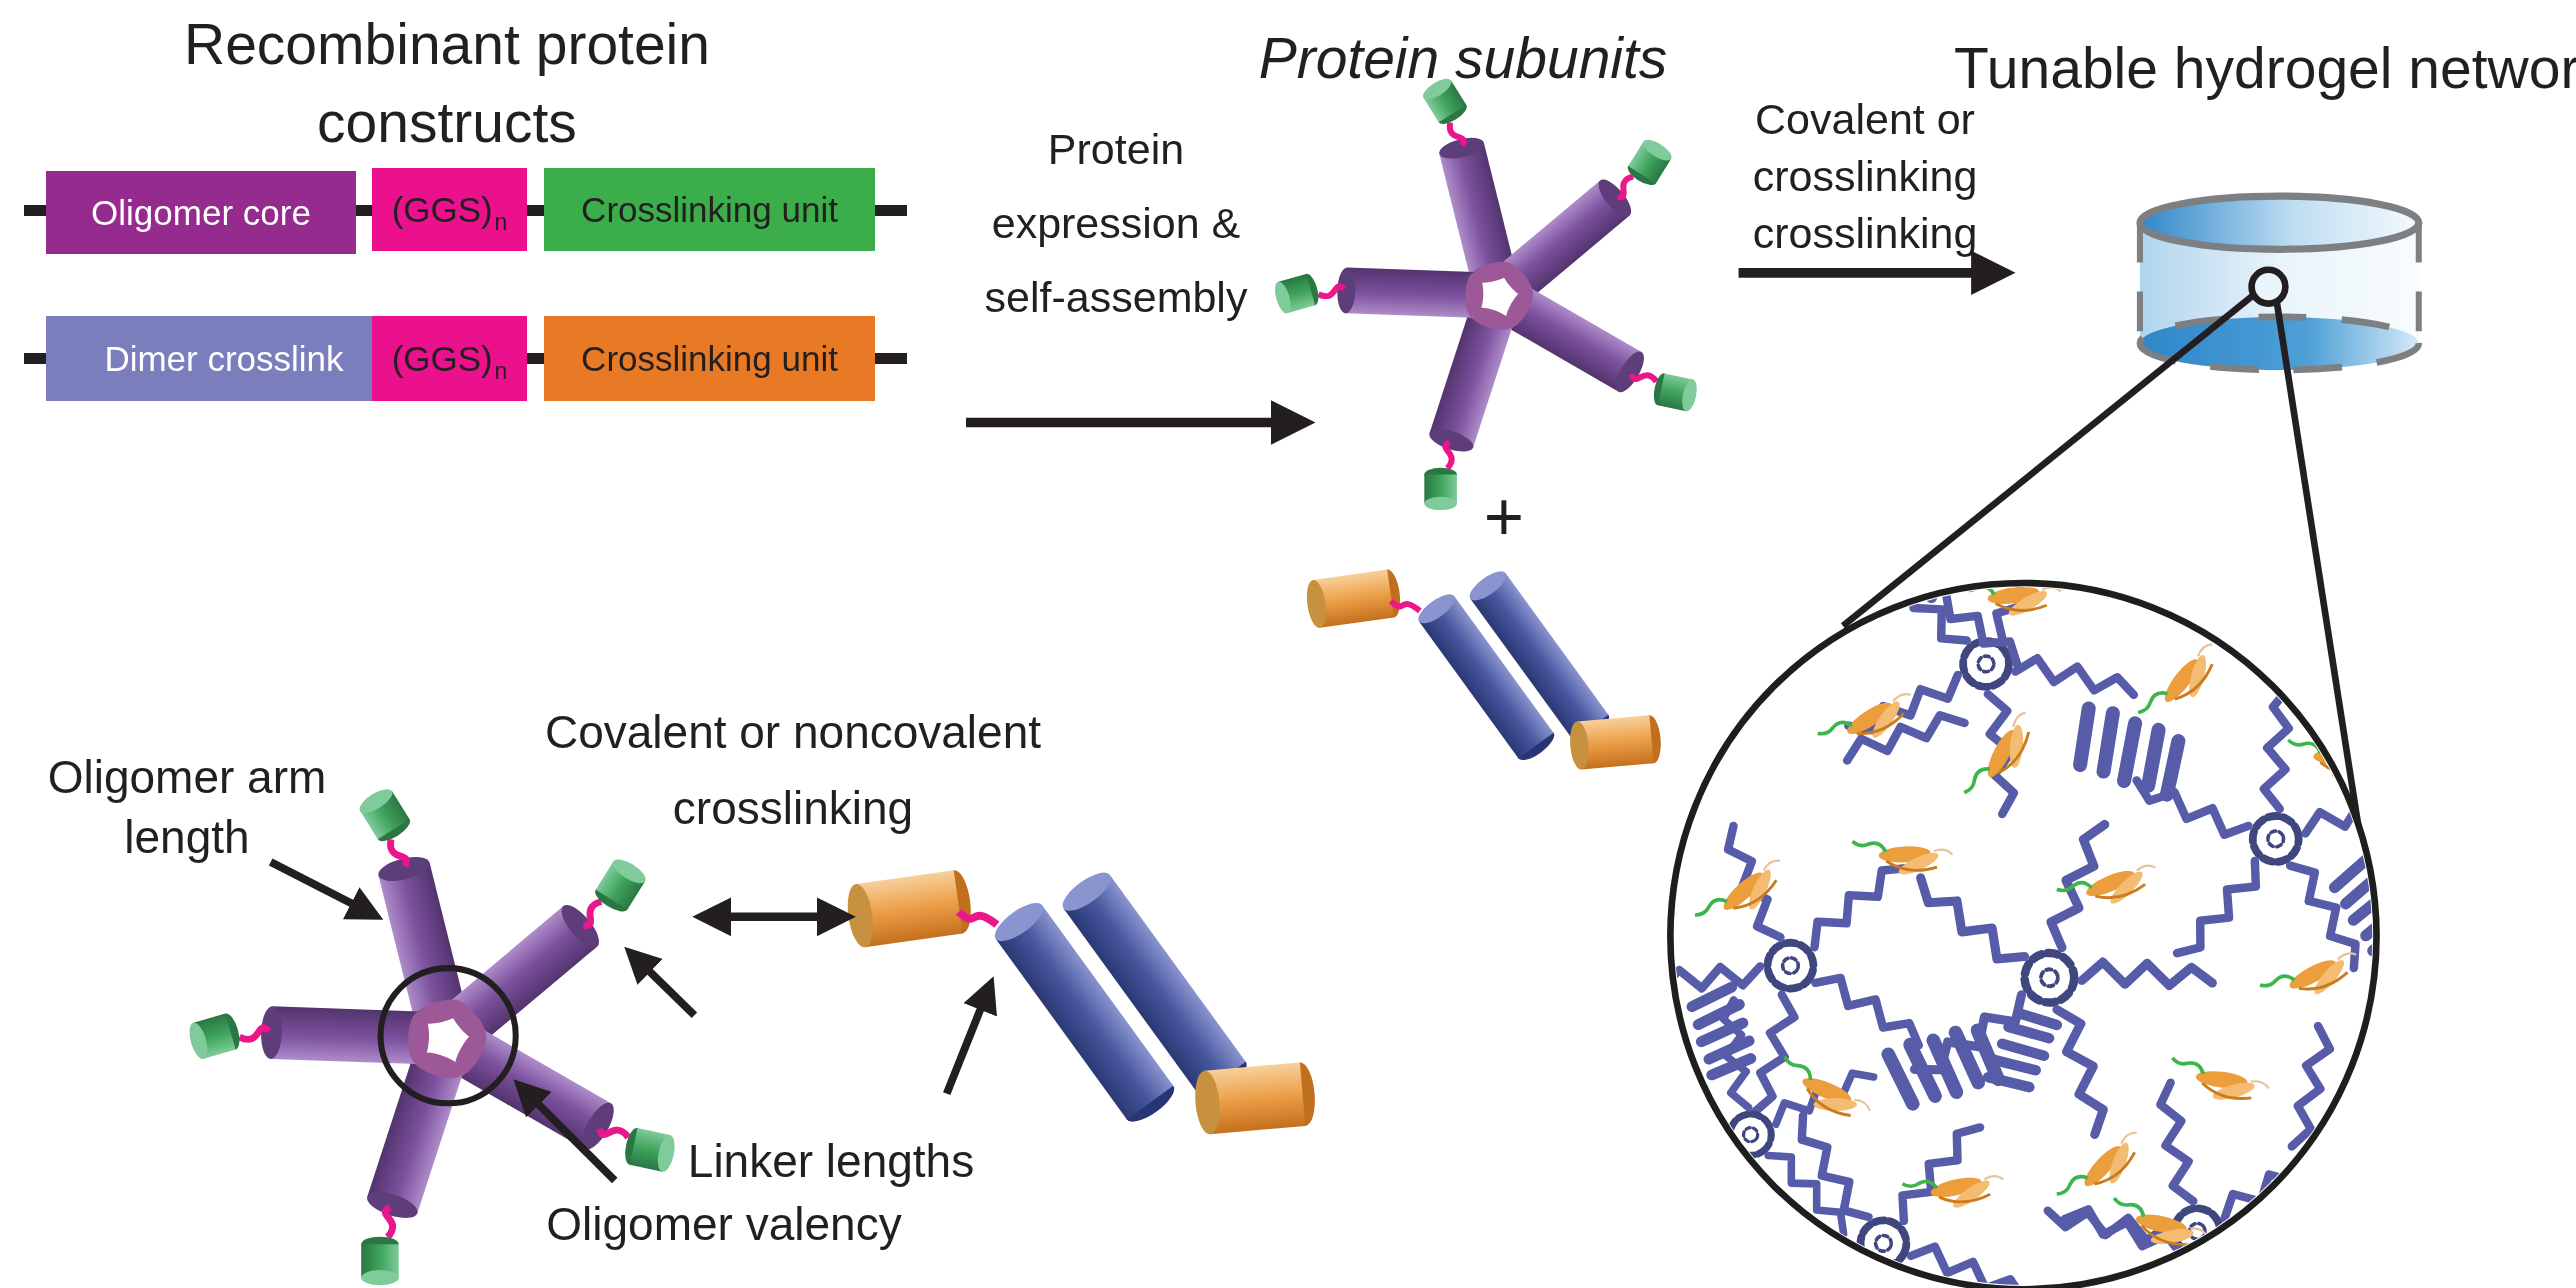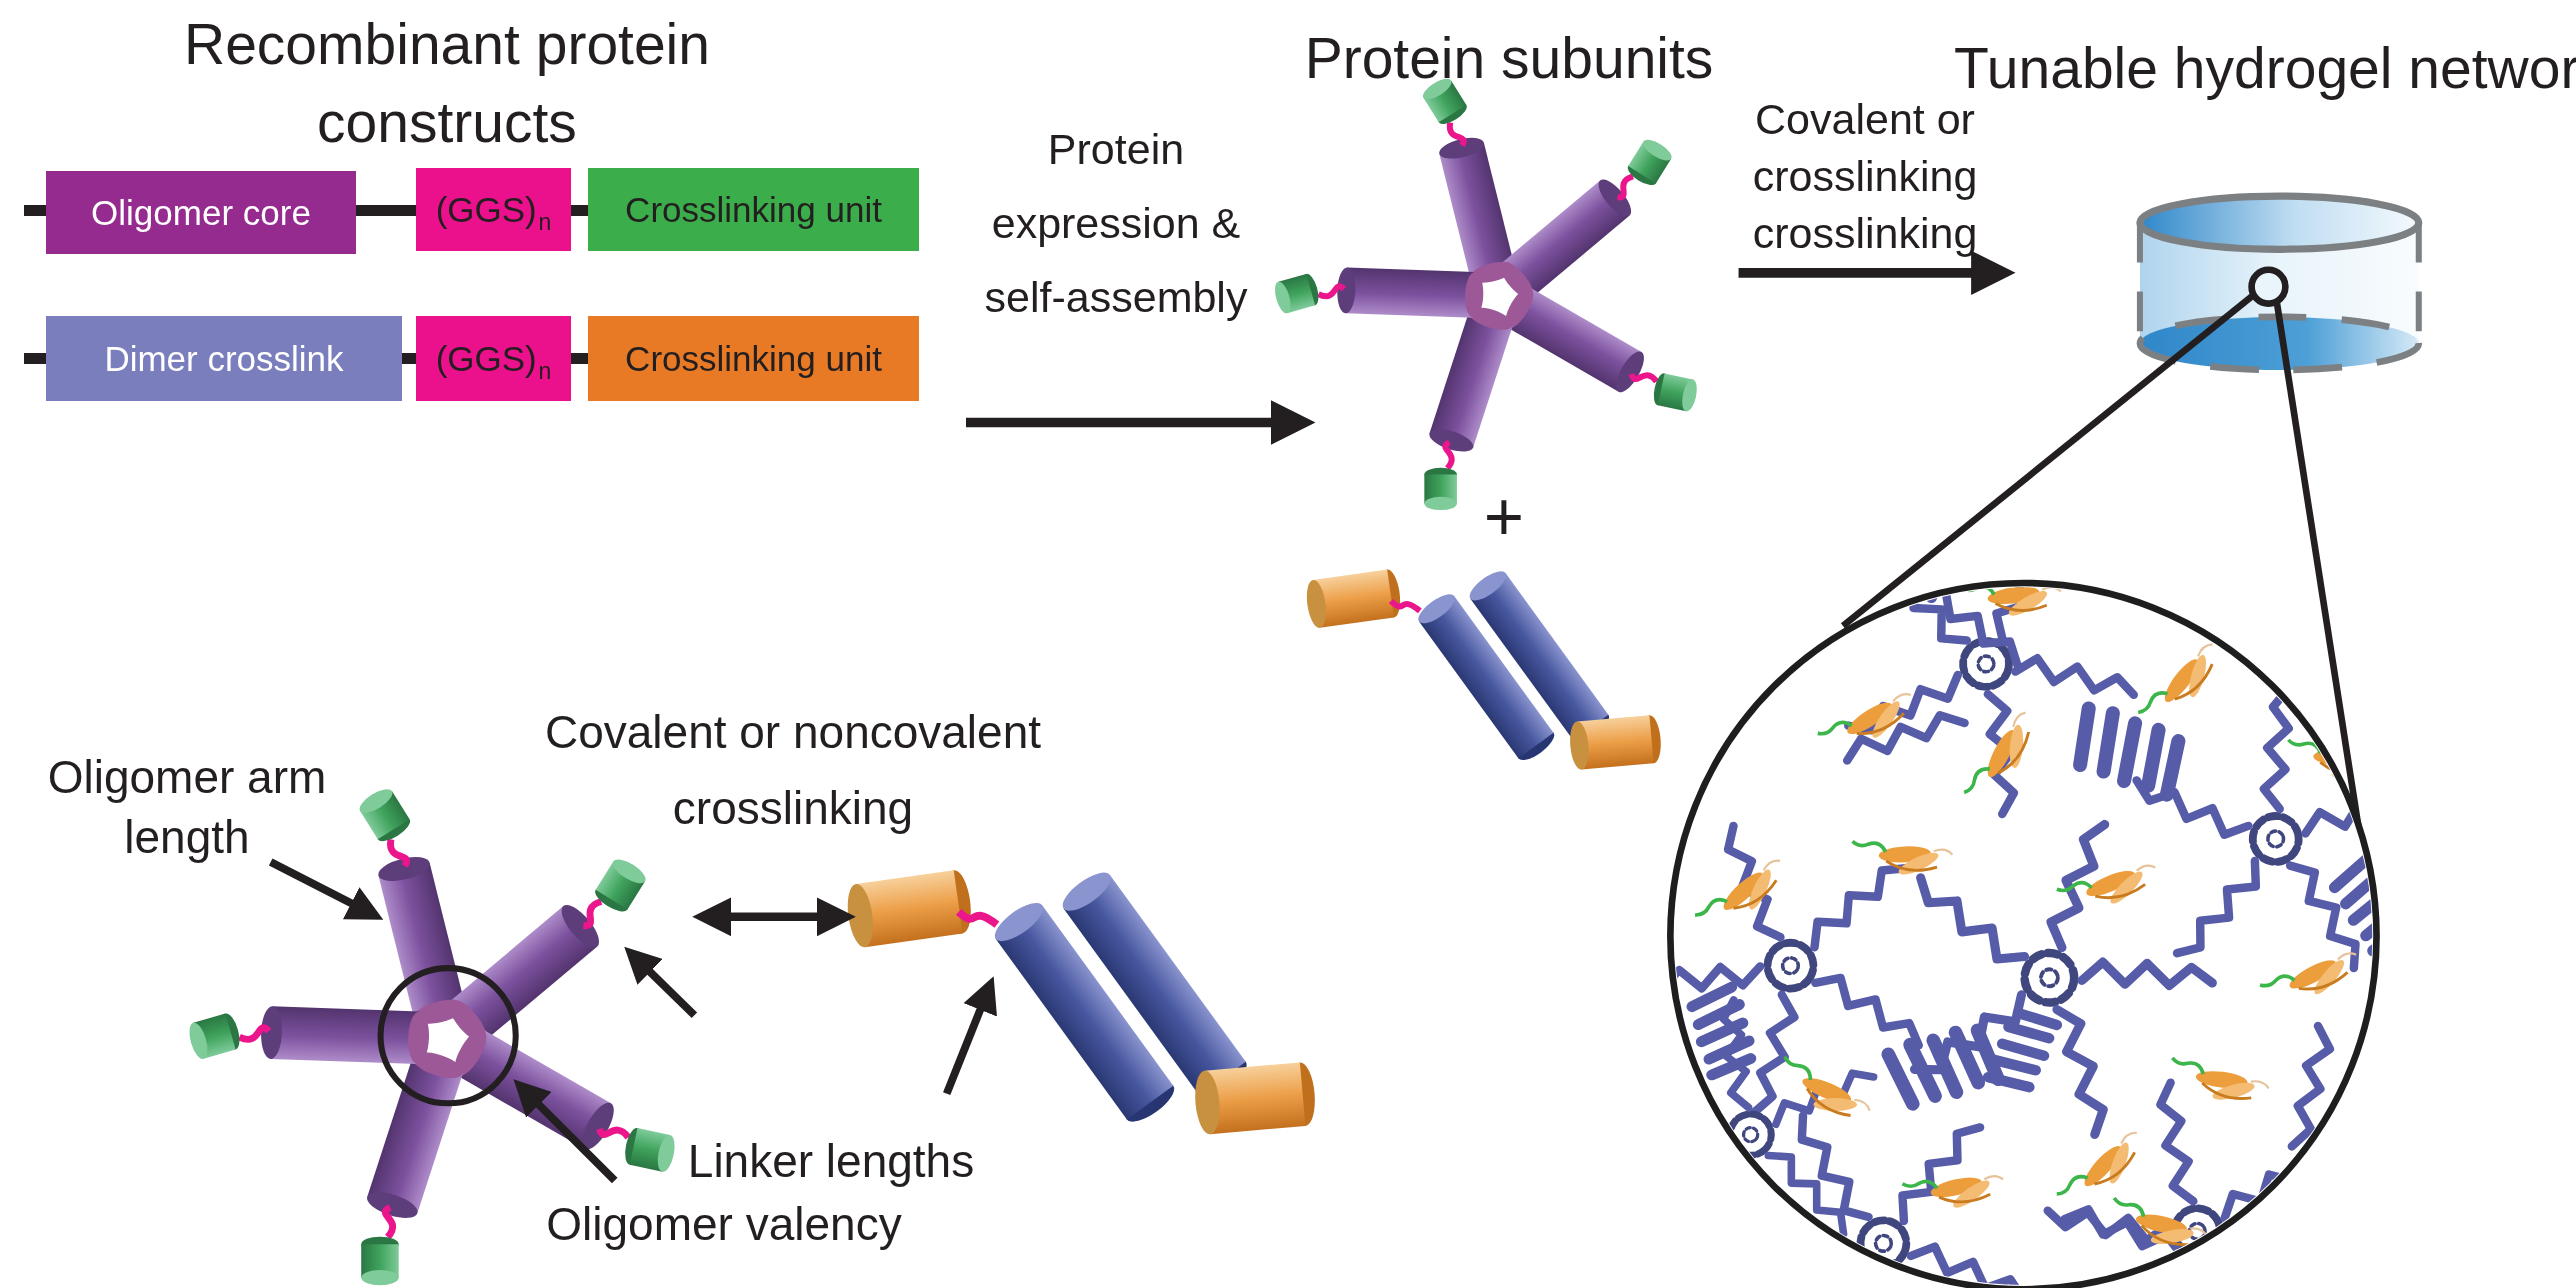--- a/index.html
+++ b/index.html
@@ -8,21 +8,21 @@
   .art{position:absolute;left:0;top:0;width:2576px;height:1288px;}
   .t{position:absolute;transform:translateX(-50%);text-align:center;white-space:nowrap;color:#231F20;}
   .title{font-size:57px;line-height:78px;}
   .steplab{font-size:43px;line-height:74px;}
   .steplab2{font-size:43px;line-height:57px;}
   .annlab{font-size:46px;line-height:60px;}
   .annlab-wide{font-size:46px;line-height:76px;}
   .plus{font-size:69px;font-weight:500;}
   .box{position:absolute;display:flex;align-items:center;justify-content:center;font-size:35px;}
   .box.light{color:#ffffff;}
-  .box.dark{color:#231F20;margin-left:44px;}
+  .box.dark{color:#231F20;}
   .bg-core1{background:#952B8F;}
   .bg-core2{background:#7B7EBC;}
   .bg-linker{background:#EB108C;}
   .bg-unit1{background:#3BAD4A;}
   .bg-unit2{background:#E87A25;}
   .wire{position:absolute;height:11px;background:#231F20;}
   .sub{font-size:23px;position:relative;top:13.3px;margin-left:1.8px;}
 </style>
 </head>
 <body>
@@ -240,21 +240,21 @@
   <div class="box dark bg-unit2" style="left:544px;top:316px;width:331px;height:85px;">
     <span>Crosslinking unit</span>
   </div>
 
   <div class="t steplab" style="left:1116px;top:112px;">
     <div>Protein</div>
     <div>expression &amp;</div>
     <div>self-assembly</div>
   </div>
 
-  <div class="t title" style="left:1509px;top:19.3px;">
+  <div class="t title" style="left:1463px;top:19.3px;font-style:italic;">
     <div>Protein subunits</div>
   </div>
   <div class="t plus" style="left:1504px;top:477px;">
     <div>+</div>
   </div>
 
   <div class="t steplab2" style="left:1865px;top:91px;">
     <div>Covalent or</div>
     <div>crosslinking</div>
     <div>crosslinking</div>

